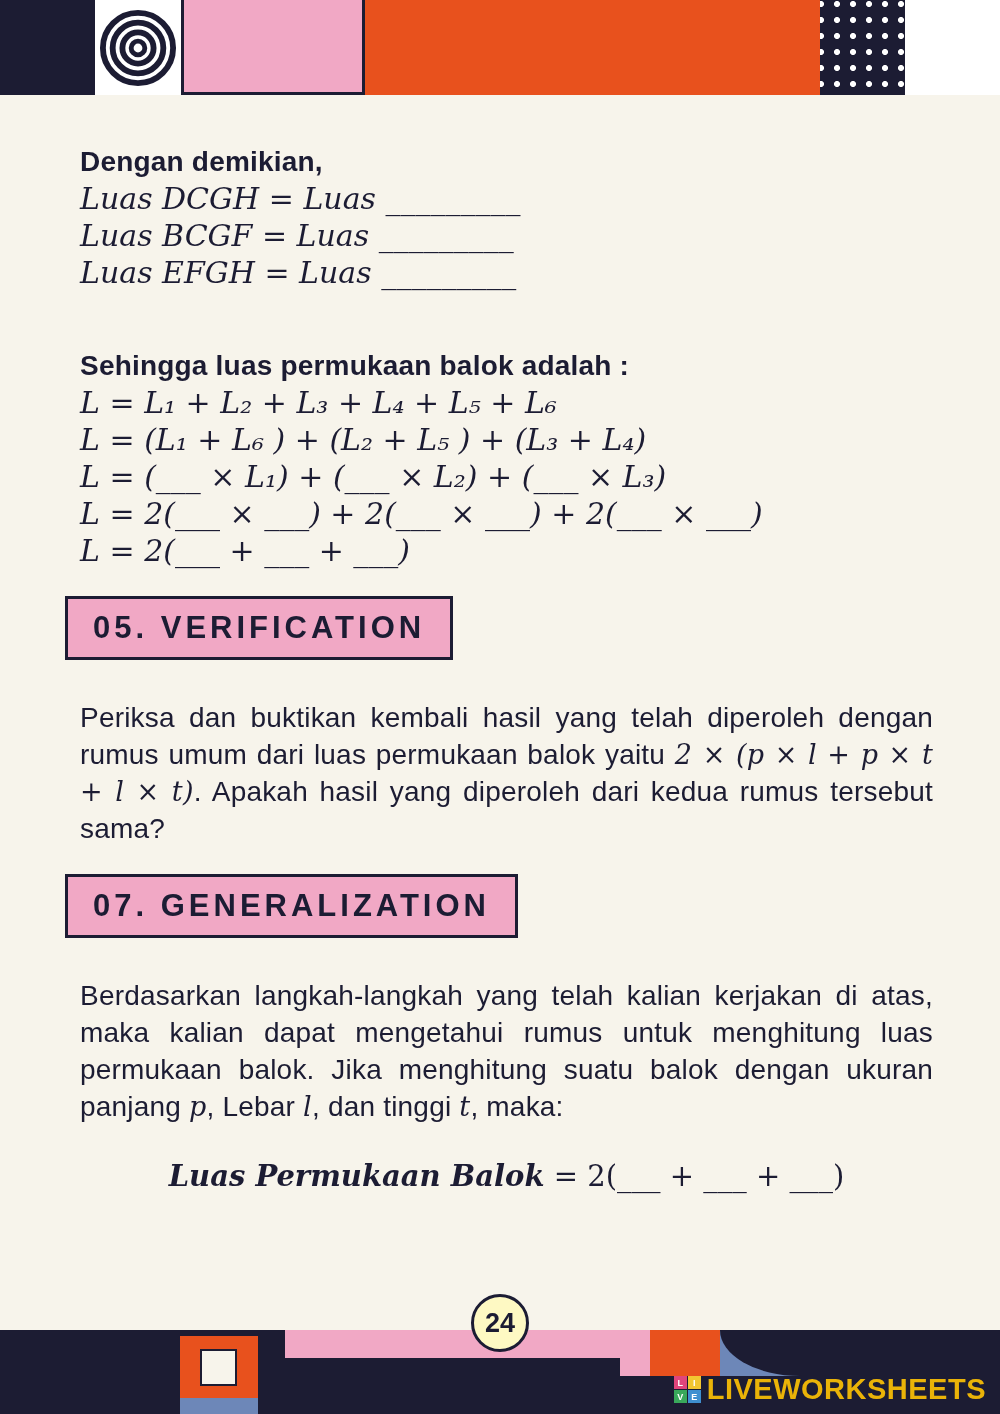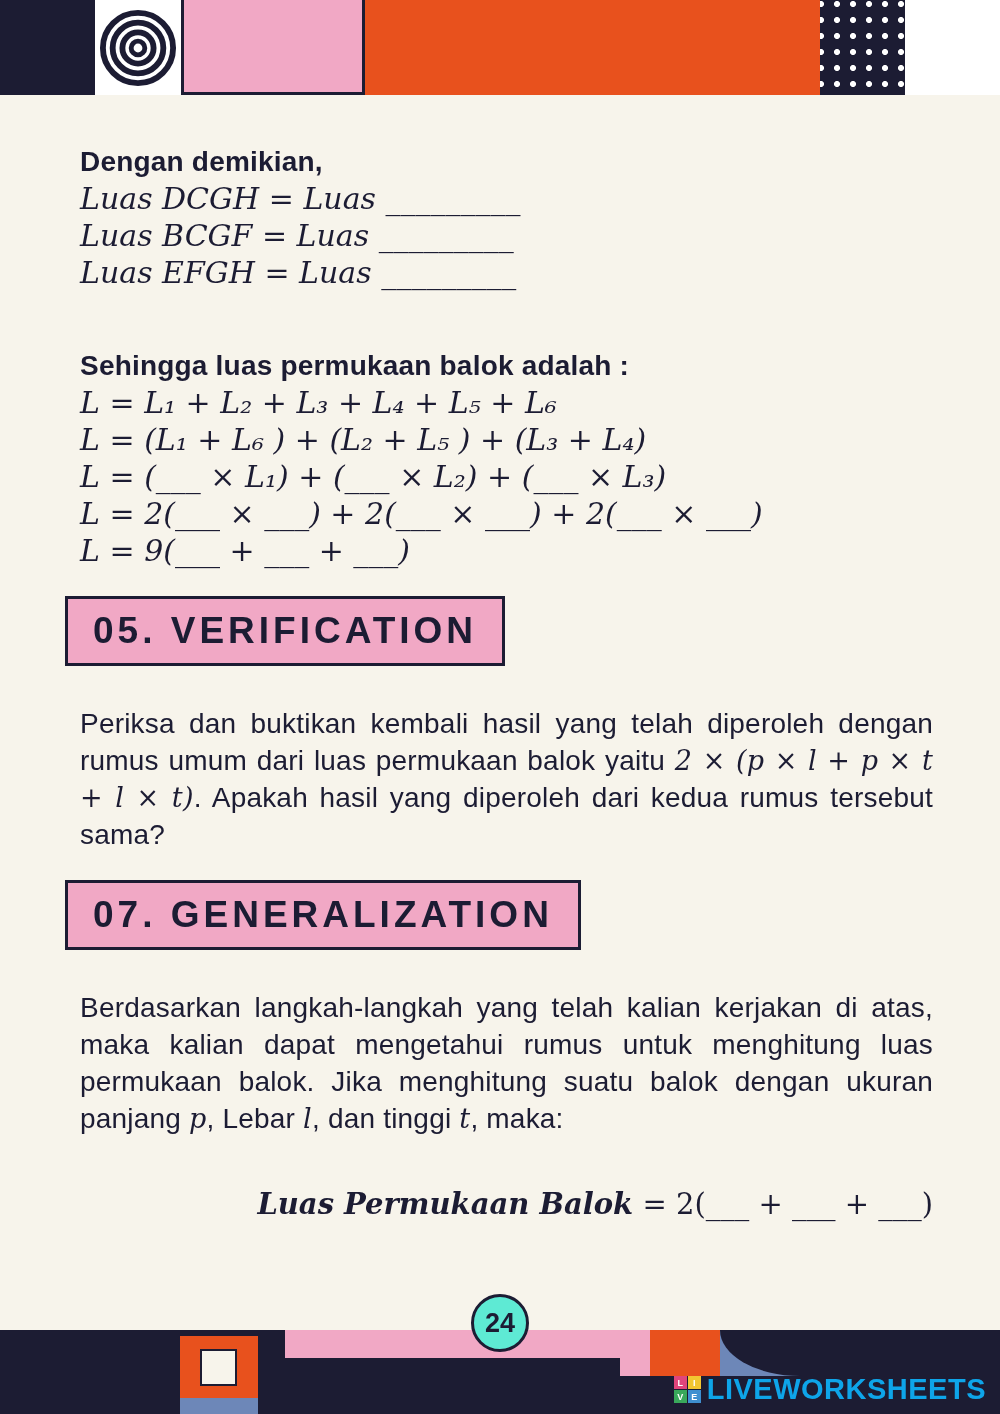--- a/index.html
+++ b/index.html
@@ -36,49 +36,49 @@
     font-size:30px; line-height:37px;
   }
   .mt { margin-top:56px; }
 
   .section-box {
     display:inline-block;
     background:#f1a8c5;
     border:3px solid #1c1c33;
     padding:11px 25px;
     margin:27px 0 0 -15px;
-    font-size:37px; font-weight:bold; letter-spacing:4px;
+    font-size:31px; font-weight:bold; letter-spacing:4px;
     color:#1c1c33;
   }
 
   .para {
     margin-top:39px;
     font-size:28px; line-height:37px;
     letter-spacing:0.2px;
     text-align:justify;
   }
   .inline-math {
     font-family:"DejaVu Serif","Liberation Serif",serif;
     font-style:italic;
     font-size:27px;
   }
 
   .result-formula {
-    margin-top:50px;
-    text-align:right;
+    margin-top:34px;
+    text-align:center;
     font-family:"DejaVu Serif","Liberation Serif",serif;
     font-size:29px;
   }
   .rf-label { font-weight:bold; font-style:italic; }
 
   
   .page-badge {
     position:absolute; left:471px; top:1294px;
     width:58px; height:58px; border-radius:50%;
-    background:#5eead4; border:3px solid #1c1c33;
+    background:#fef9c3; border:3px solid #1c1c33;
     display:flex; align-items:center; justify-content:center;
     font-size:27px; font-weight:bold;
     z-index:5;
   }
 
   
   .bottom-banner {
     position:absolute; left:0; bottom:0;
     width:1000px; height:84px;
     background:#1c1c33;
@@ -108,21 +108,21 @@
   }
   .logo-grid i {
     font-style:normal; color:#ffffff;
     font-size:9px; font-weight:bold;
     display:flex; align-items:center; justify-content:center;
   }
   .logo-grid i:nth-child(1){ background:#e0457b; }
   .logo-grid i:nth-child(2){ background:#f2c531; }
   .logo-grid i:nth-child(3){ background:#39a85b; }
   .logo-grid i:nth-child(4){ background:#3e8fd0; }
-  .brand-text { color:#0ea5e9; font-size:29px; font-weight:bold; letter-spacing:0.5px; }
+  .brand-text { color:#eab308; font-size:29px; font-weight:bold; letter-spacing:0.5px; }
   .brand-text .bw { font-weight:bold; }
 </style>
 </head>
 <body>
 
 <div class="page">
 
   <header class="top-banner">
     <div class="tb-navy"></div>
     <div class="tb-circles">
@@ -144,21 +144,21 @@
     <p class="h-bold">Dengan demikian,</p>
     <p class="math">Luas DCGH = Luas _________</p>
     <p class="math">Luas BCGF = Luas _________</p>
     <p class="math">Luas EFGH = Luas _________</p>
 
     <p class="h-bold mt">Sehingga luas permukaan balok adalah :</p>
     <p class="math">L = L₁ + L₂ + L₃ + L₄ + L₅ + L₆</p>
     <p class="math">L = (L₁ + L₆ ) + (L₂ + L₅ ) + (L₃ + L₄)</p>
     <p class="math">L = (___ × L₁) + (___ × L₂) + (___ × L₃)</p>
     <p class="math">L = 2(___ × ___) + 2(___ × ___) + 2(___ × ___)</p>
-    <p class="math">L = 9(___ + ___ + ___)</p>
+    <p class="math">L = 2(___ + ___ + ___)</p>
 
     <div class="section-box">
       <span>05. VERIFICATION</span>
     </div>
 
     <p class="para"><span>Periksa dan buktikan kembali hasil yang telah diperoleh dengan rumus umum dari luas permukaan balok yaitu </span><span class="inline-math">2 × (p × l + p × t + l × t)</span><span>. Apakah hasil yang diperoleh dari kedua rumus tersebut sama?</span></p>
 
     <div class="section-box">
       <span>07. GENERALIZATION</span>
     </div>

